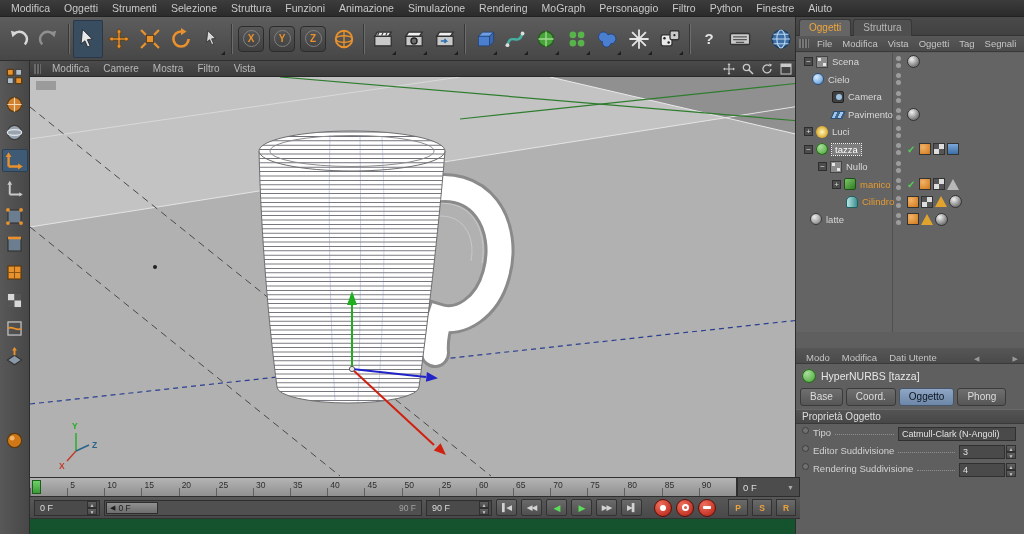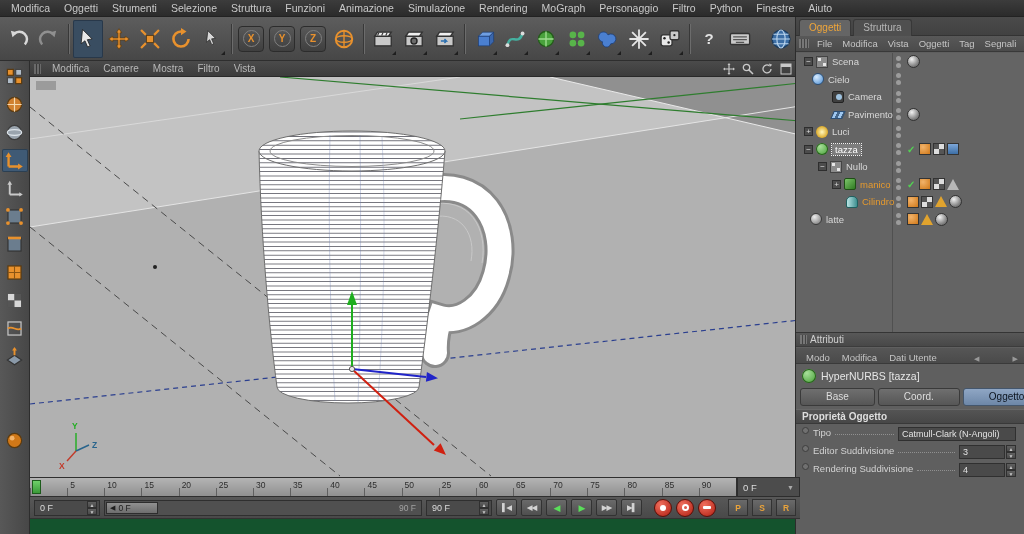--- a/index.html
+++ b/index.html
@@ -77,23 +77,23 @@
 .ic-cyl{background:linear-gradient(90deg,#b9e4e4,#3d8f8f);border-radius:5px 5px 2px 2px;border:1px solid #20605f}
 .ic-sph{border-radius:50%;background:radial-gradient(circle at 35% 30%,#ededed,#6f6f6f);border:1px solid #3c3c3c}
 
 .attr-head{position:absolute;left:0;top:315px;width:100%;height:15px;background:linear-gradient(#585858,#484848);border-top:1px solid #353535;border-bottom:1px solid #3c3c3c;display:flex;align-items:center;font-size:10px;color:#d0d0d0;padding:0 4px}
 .attr-menu{position:absolute;left:0;top:331px;width:100%;height:16px;background:linear-gradient(#565656,#4a4a4a);border-bottom:1px solid #3a3a3a;display:flex;align-items:flex-end;padding:0 4px}
 .attr-menu span.m{font-size:9.5px;color:#c5c5c5;padding:0 6px}
 .attr-menu .arr{margin-left:auto;font-size:7px;color:#999;padding:0 2px}
 .attr-obj{position:absolute;left:0;top:350px;width:100%;height:18px;display:flex;align-items:center;gap:5px;padding-left:6px;font-size:10.5px;color:#e6e6e6}
 .attr-obj .oicon{margin:0}
 .attr-tabs{position:absolute;left:4px;top:371px;display:flex;gap:3px}
-.attab{padding:2px 25px 3px;font-size:10px;background:linear-gradient(#6f6f6f,#565656);border:1px solid #3a3a3a;border-radius:3px;color:#ddd}
+.attab{padding:2px 9px 3px;font-size:10px;background:linear-gradient(#6f6f6f,#565656);border:1px solid #3a3a3a;border-radius:3px;color:#ddd}
 .attab.active{background:linear-gradient(#8fa6c4,#6d87a8);color:#0d1520;border-color:#44566c}
-.attr-sec{position:absolute;left:0;top:392px;width:100%;height:15px;background:linear-gradient(#545454,#474747);border-top:1px solid #686868;border-bottom:1px solid #393939;font-size:10px;font-weight:bold;color:#dedede;padding-left:6px;display:flex;align-items:center}
+.attr-sec{position:absolute;left:0;top:392px;width:100%;height:15px;background:linear-gradient(#545454,#474747);border-top:1px solid #686868;border-bottom:1px solid #393939;font-size:10px;font-weight:normal;color:#dedede;padding-left:6px;display:flex;align-items:center}
 .frow{position:absolute;left:0;width:100%;height:18px;display:flex;padding:0 8px 0 6px;font-size:9.5px;color:#d2d2d2}
 .frow.dim{color:#a7a7a7}
 .circ{width:7px;height:7px;border-radius:50%;border:1px solid #3e3e3e;background:#707070;margin-right:4px;flex:none}
 .leader{flex:1;border-bottom:1px dotted #909090;height:1px;margin:7px 4px 0 4px}
 .fval{background:#4a4a4a;border:1px solid #303030;color:#e3e3e3;font-size:9px;height:14px;display:flex;align-items:center;padding:0 3px;flex:none}
 .fval.num{width:46px}
 .fval.wide{width:118px;white-space:nowrap;overflow:hidden}
 .fval.dis{background:#8d8d8d;color:#3d3d3d;border-color:#5c5c5c;width:110px}
 .spin{display:flex;flex-direction:column;margin-left:1px;flex:none}
 .spin span{font-size:5px;line-height:6px;color:#c5c5c5;background:linear-gradient(#606060,#4a4a4a);border:1px solid #303030;width:10px;height:7px;text-align:center}
@@ -589,24 +589,20 @@
         <span class="lbl">latte</span>
         <span class="rcol">
             <span class="vdots"></span>
             <span class="tag orange"></span>
             <span class="tag warn"></span>
             <span class="thumb"></span>
           </span>
       </div>
     </div>
 
-    <div class="attr-head">
-      <span class="grip"></span>
-      <span>Attributi</span>
-    </div>
     <div class="attr-menu">
       <span class="m">Modo</span>
       <span class="m">Modifica</span>
       <span class="m">Dati Utente</span>
       <span class="arr">◀</span>
       <span class="arr">▶</span>
     </div>
     <div class="attr-obj">
       <span class="oicon ic-hn" style="width:14px;height:14px"></span>
       <span>HyperNURBS [tazza]</span>

